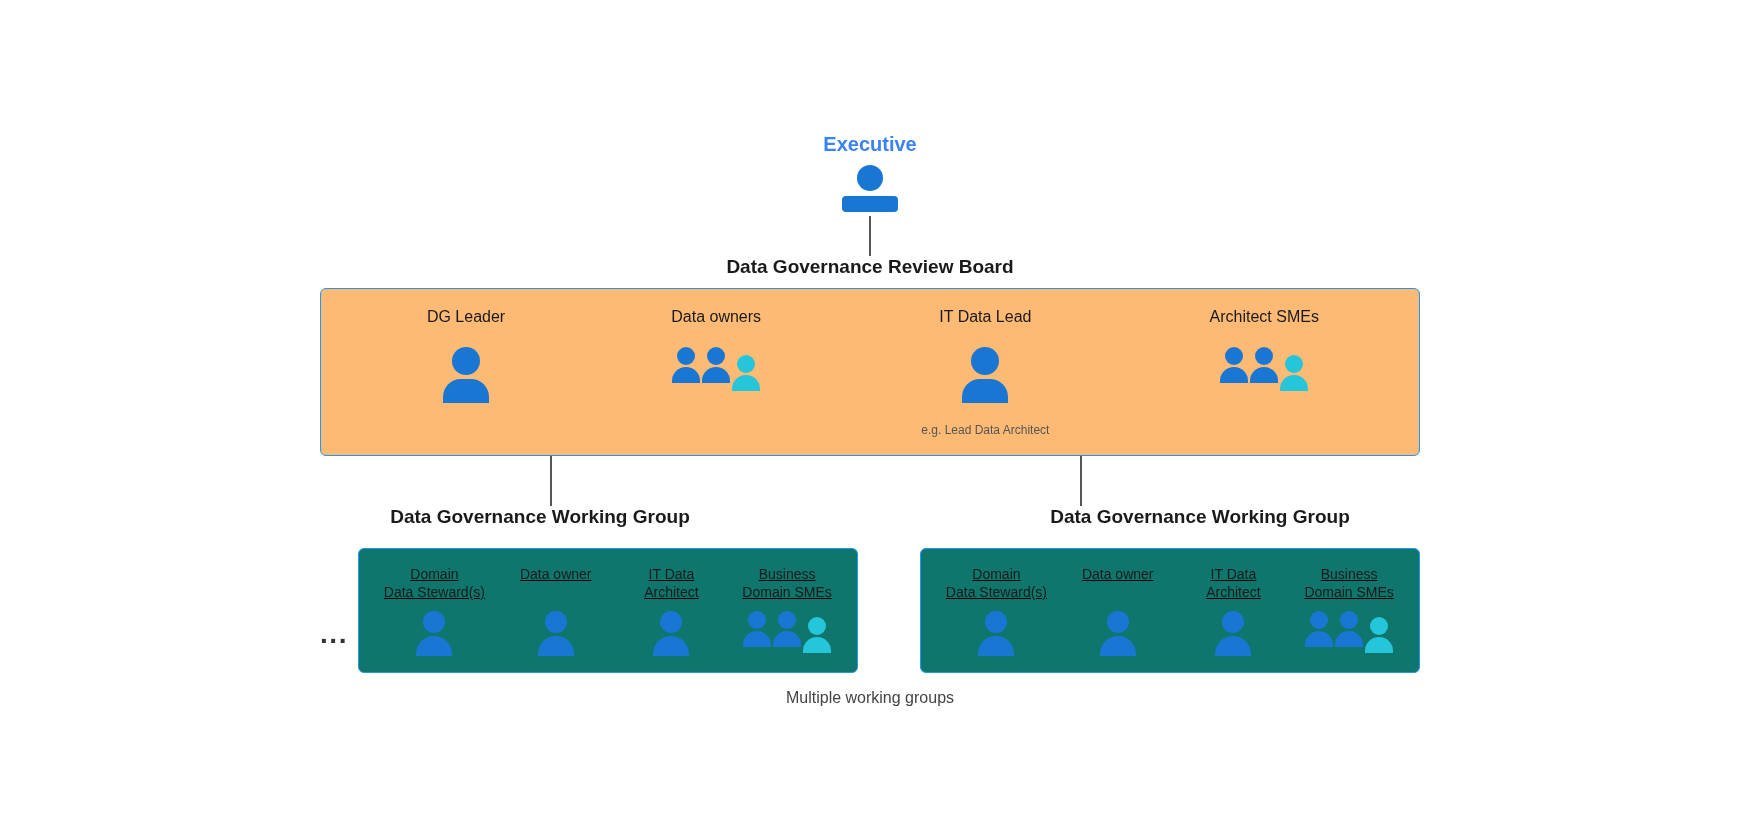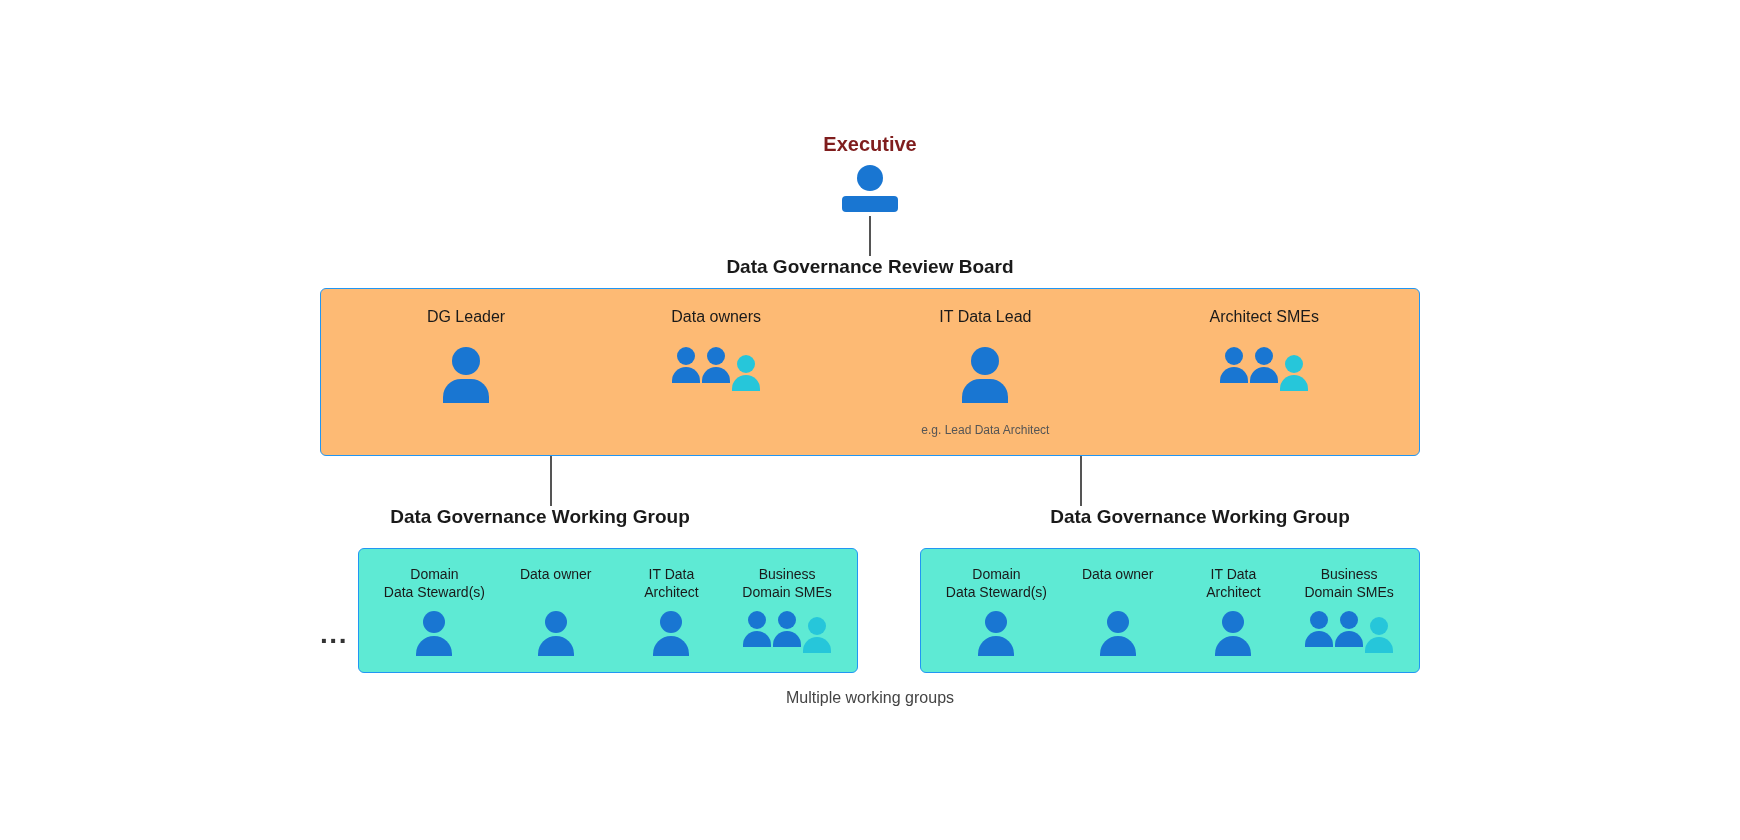--- a/index.html
+++ b/index.html
@@ -26,21 +26,21 @@
     .executive-node {
       display: flex;
       flex-direction: column;
       align-items: center;
       margin-bottom: 4px;
     }
 
     .executive-label {
       font-size: 20px;
       font-weight: 700;
-      color: #7f1d1d;
+      color: #3b82f6;
       margin-bottom: 9px;
     }
 
     
     .v-line {
       width: 2px;
       background: #555;
       margin: 0 auto;
     }
     .v-line-medium { height: 40px; }
@@ -65,23 +65,24 @@
       background: #fdba74;
       gap: 20px;
     }
 
     .wg-box {
       border: 1.5px solid #2196f3;
       border-radius: 6px;
       padding: 16px 20px;
       display: flex;
       justify-content: space-around;
-      background: #5eead4;
+      background: #0f766e;
       gap: 16px;
       width: 500px;
+      text-decoration: underline;
     }
 
     
     .role-cell {
       display: flex;
       flex-direction: column;
       align-items: center;
       min-width: 90px;
     }
 

